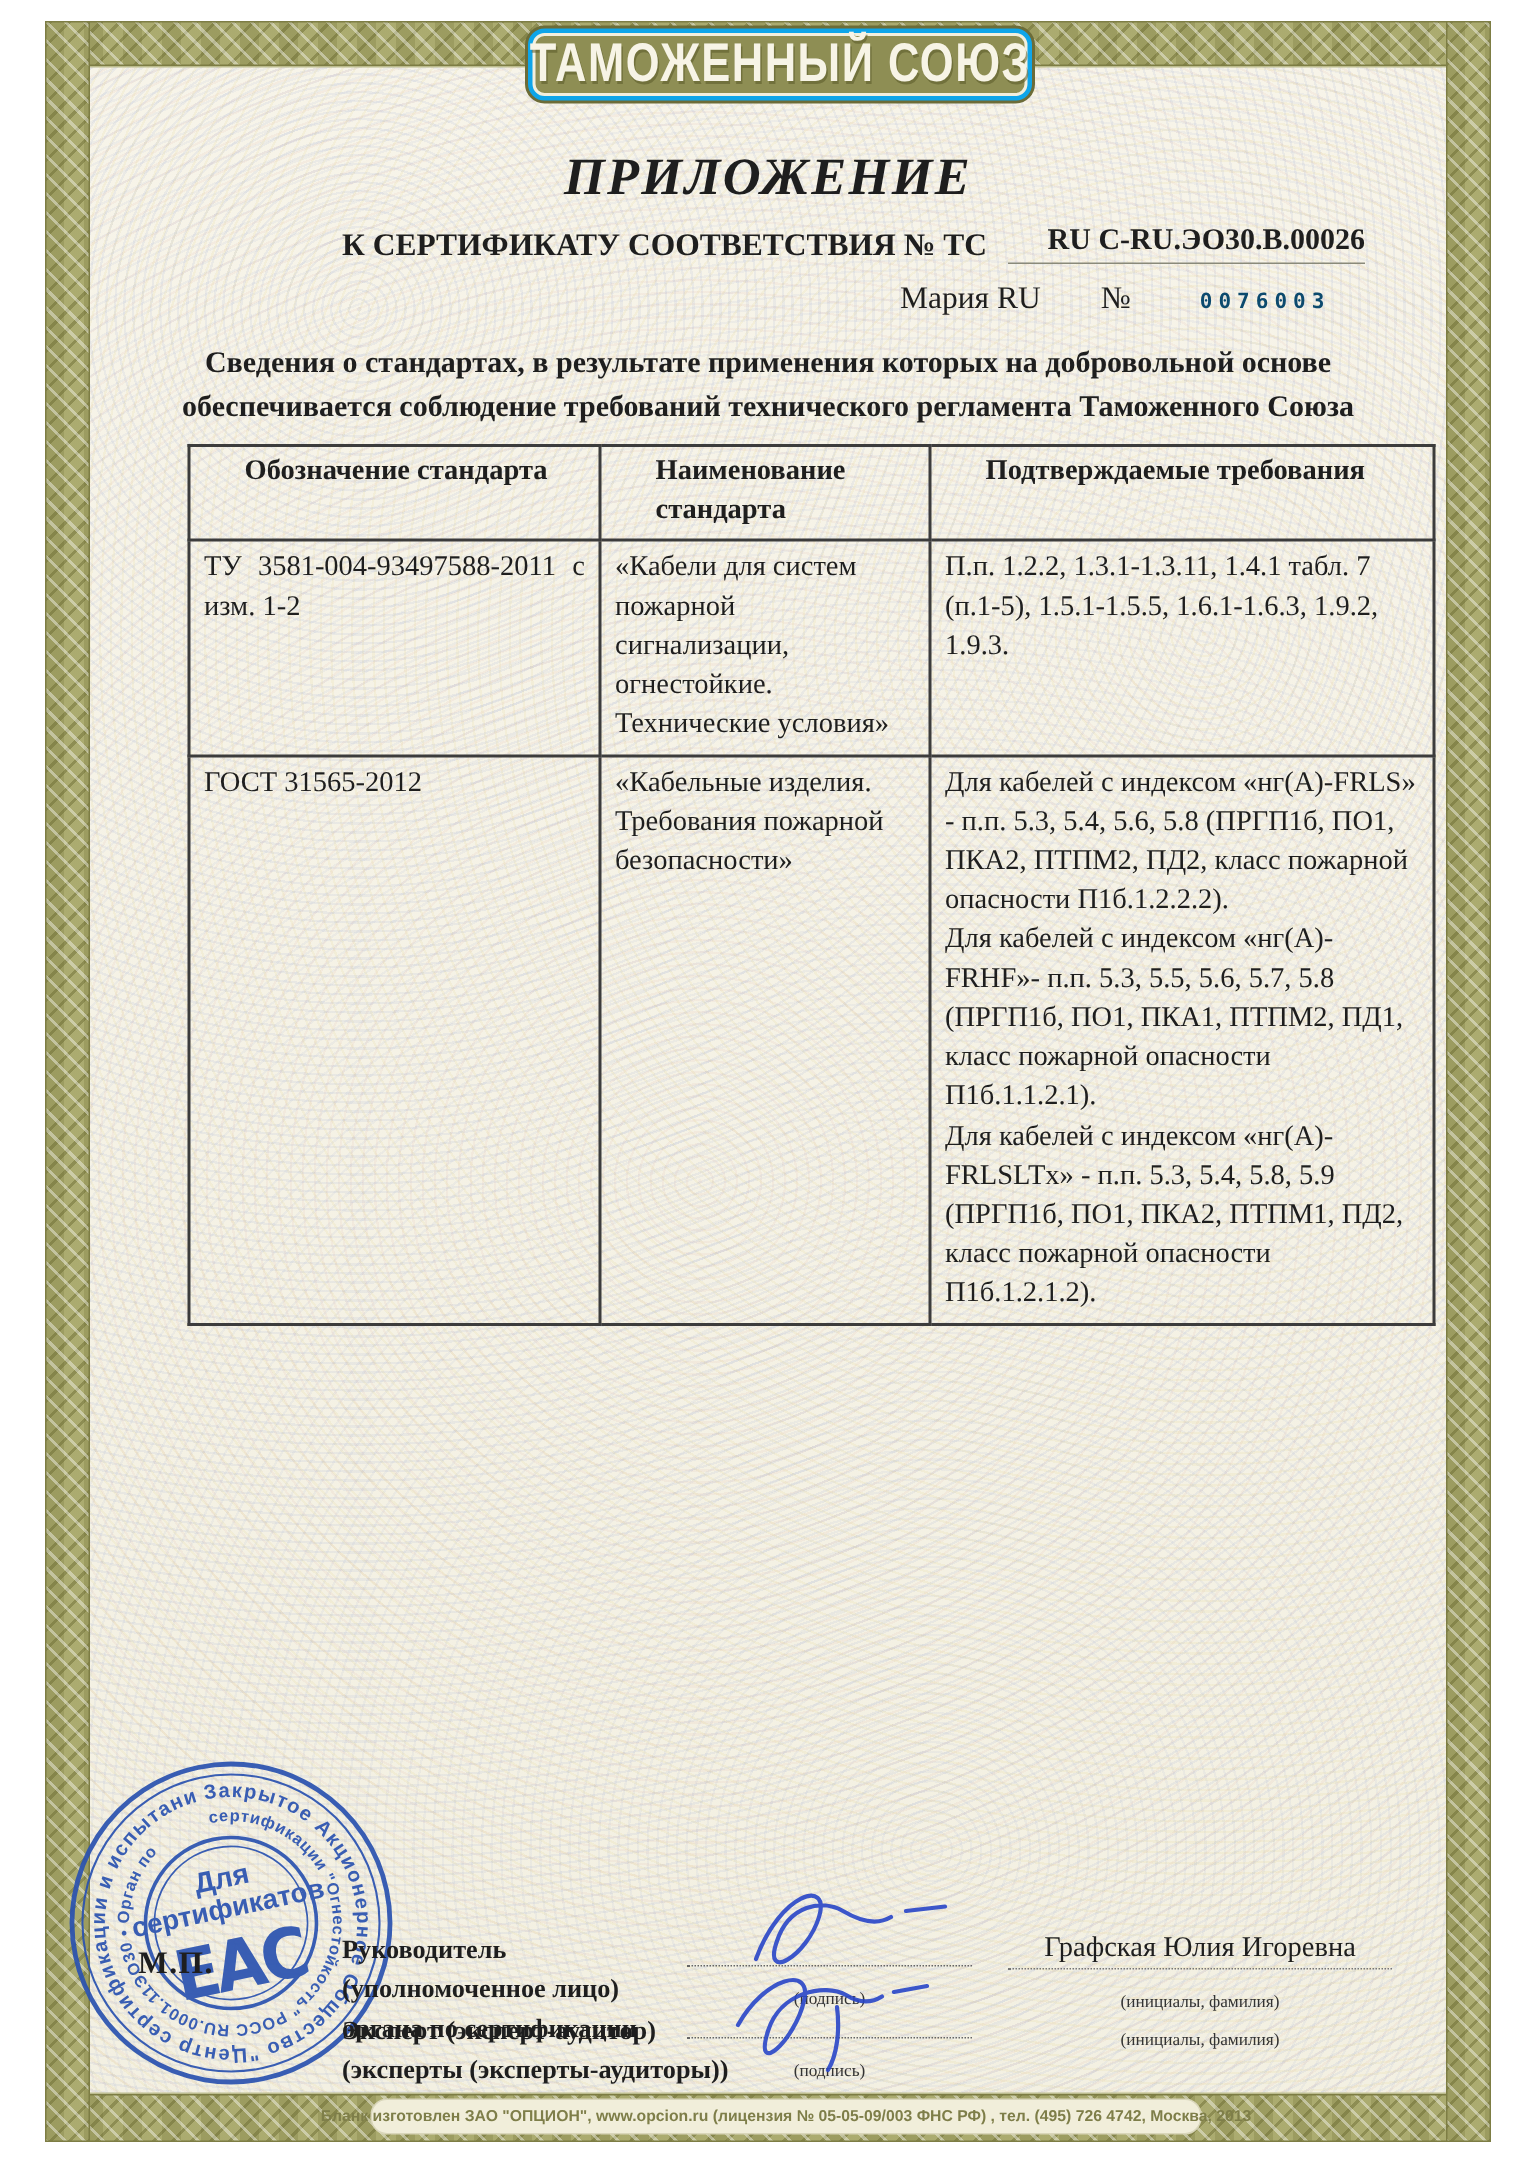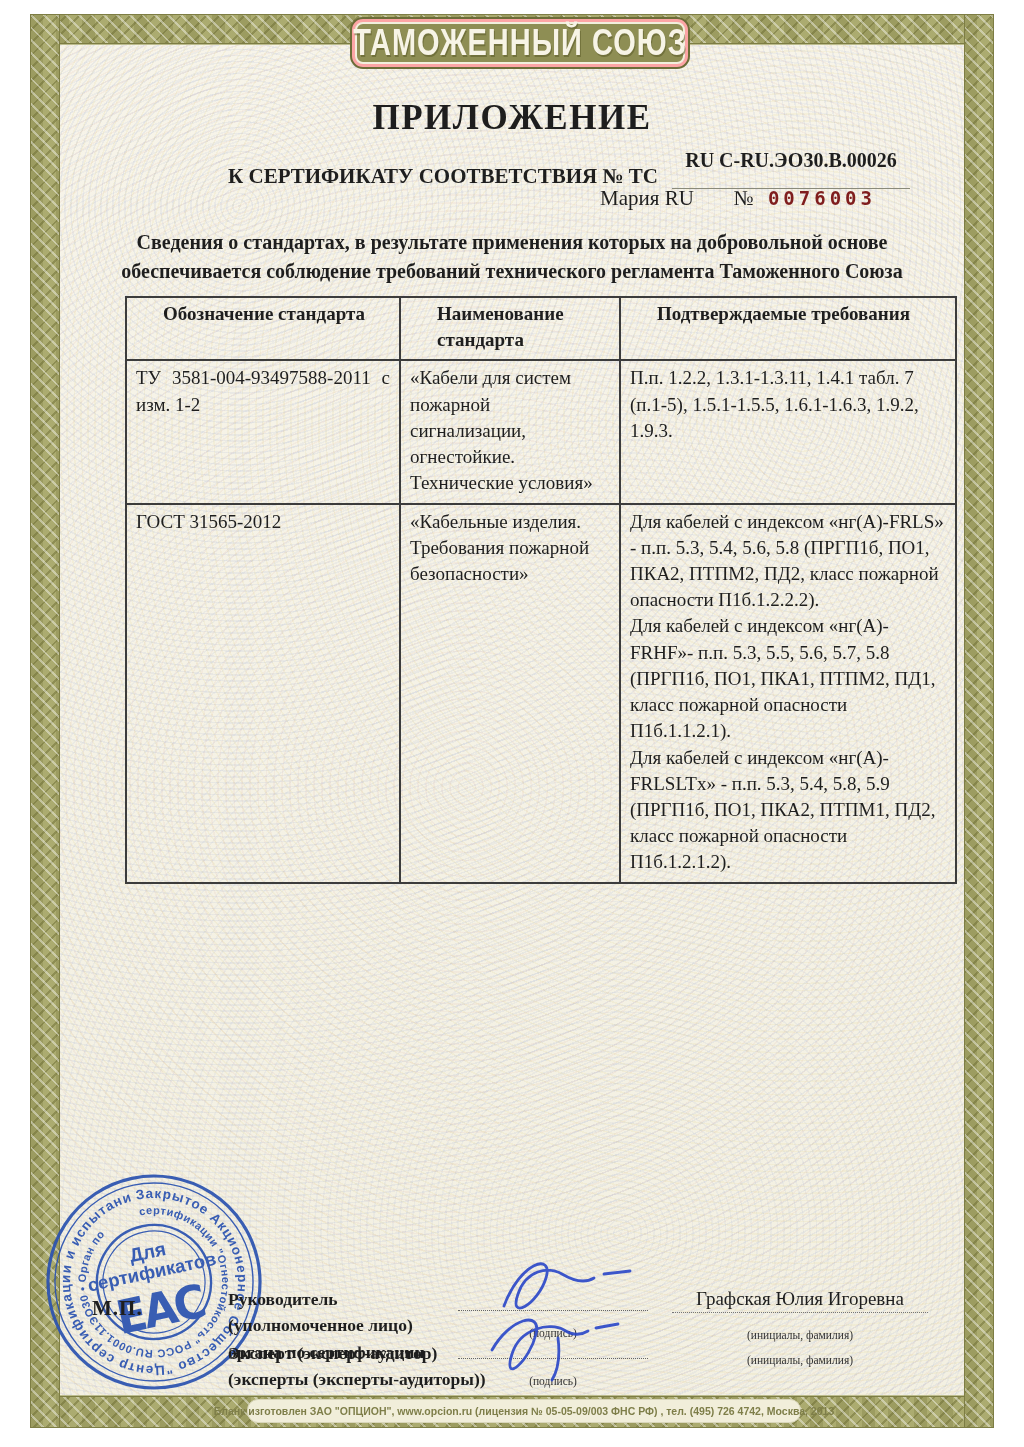--- a/index.html
+++ b/index.html
@@ -28,47 +28,47 @@
       #a3a368;
     box-shadow: inset 0 0 0 1px #7d7d44;
   }
   .band-top    { left:30px;  top:14px;    width:964px; height:30px; }
   .band-bottom { left:30px;  top:1396px;  width:964px; height:32px; }
   .band-left   { left:30px;  top:14px;    width:30px;  height:1414px; }
   .band-right  { left:964px; top:14px;    width:30px;  height:1414px; }
   
   .banner {
     position:absolute; left:350px; top:17px; width:340px; height:52px; z-index:3;
-    background:#fca5a5; border:2px solid #6c6c38; border-radius:13px; padding:3px; box-sizing:border-box;
+    background:#0ea5e9; border:2px solid #6c6c38; border-radius:13px; padding:3px; box-sizing:border-box;
   }
   .banner-inner {
     width:100%; height:100%; border:2px solid #f2efdd; border-radius:8px; box-sizing:border-box;
     display:flex; align-items:center; justify-content:center; background:#8e8e54;
   }
   .banner-title {
     font-family:"Liberation Sans", sans-serif; font-weight:bold; font-size:29px; letter-spacing:1px;
     color:#f7f4e6; transform:scaleY(1.25); white-space:nowrap; text-shadow:1px 1.5px 0 rgba(90,90,40,0.55);
   }
   
   .doc-title {
     position:absolute; left:58px; top:98px; width:908px; z-index:4; text-align:center;
-    font-size:35px; font-weight:bold; letter-spacing:1.5px;
+    font-size:35px; font-weight:bold; letter-spacing:1.5px;font-style:italic;
   }
   .cert-line { position:absolute; left:228px; top:149px; width:682px; z-index:4; display:flex; align-items:flex-end; }
   .cert-label { font-size:21px; font-weight:bold; white-space:nowrap; }
   .cert-num {
-    flex:1; margin-left:14px; text-align:center; font-size:20px; font-weight:bold;
-    border-bottom:1px solid #8a8a7a; padding-bottom:16px; white-space:nowrap;
+    flex:1; margin-left:14px; text-align:right; font-size:20px; font-weight:bold;
+    border-bottom:1px solid #8a8a7a; padding-bottom:3px; white-space:nowrap;
   }
   .series-line { position:absolute; left:600px; top:186px; width:330px; z-index:4; display:flex; align-items:baseline; font-size:21px; }
   .series-label { margin-right:40px; }
   .number-sign { margin-right:14px; }
   .form-number {
-    font-family:"DejaVu Sans Mono", monospace; font-weight:bold; font-size:19px;
-    letter-spacing:4px; color:#7f1d1d;
+    font-family:"DejaVu Sans Mono", monospace; font-weight:bold; font-size:14px;
+    letter-spacing:4px; color:#0c4a6e;margin-left:32px;
   }
   .intro {
     position:absolute; left:72px; top:228px; width:880px; z-index:4; text-align:center;
     font-size:20px; font-weight:bold; line-height:1.45;
   }
   
   .std-table {
     position:absolute; left:125px; top:296px; z-index:4;
     border-collapse:collapse; width:830px; table-layout:fixed; height:461px;
   }

